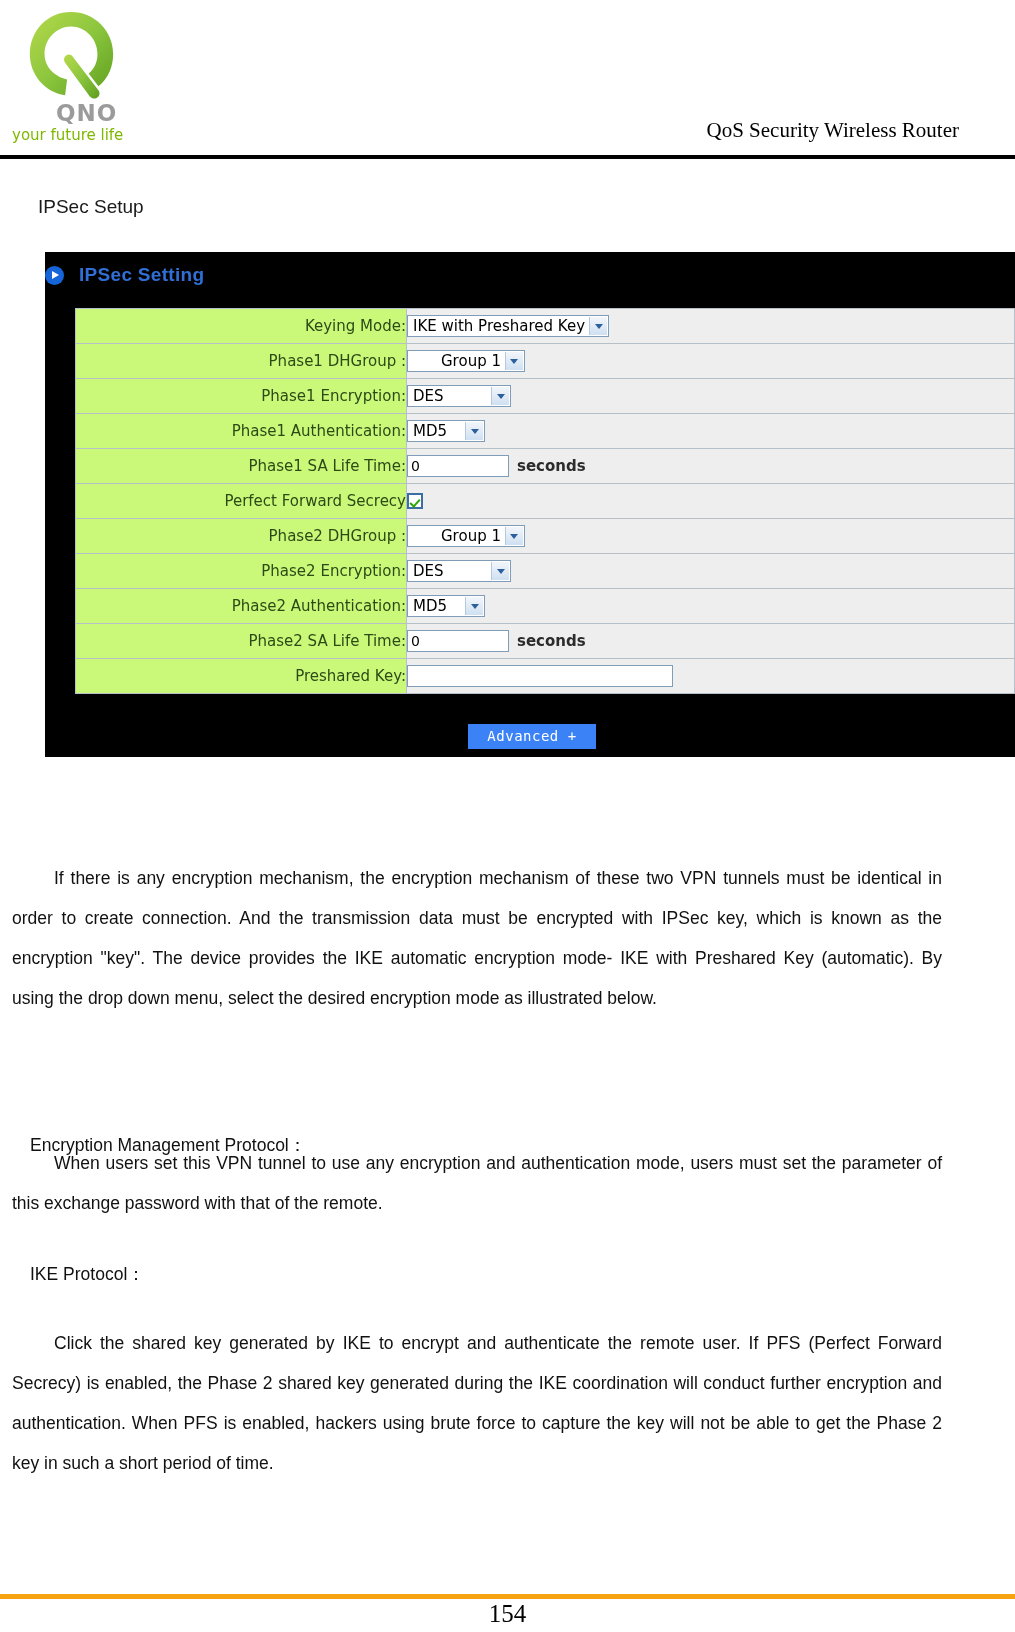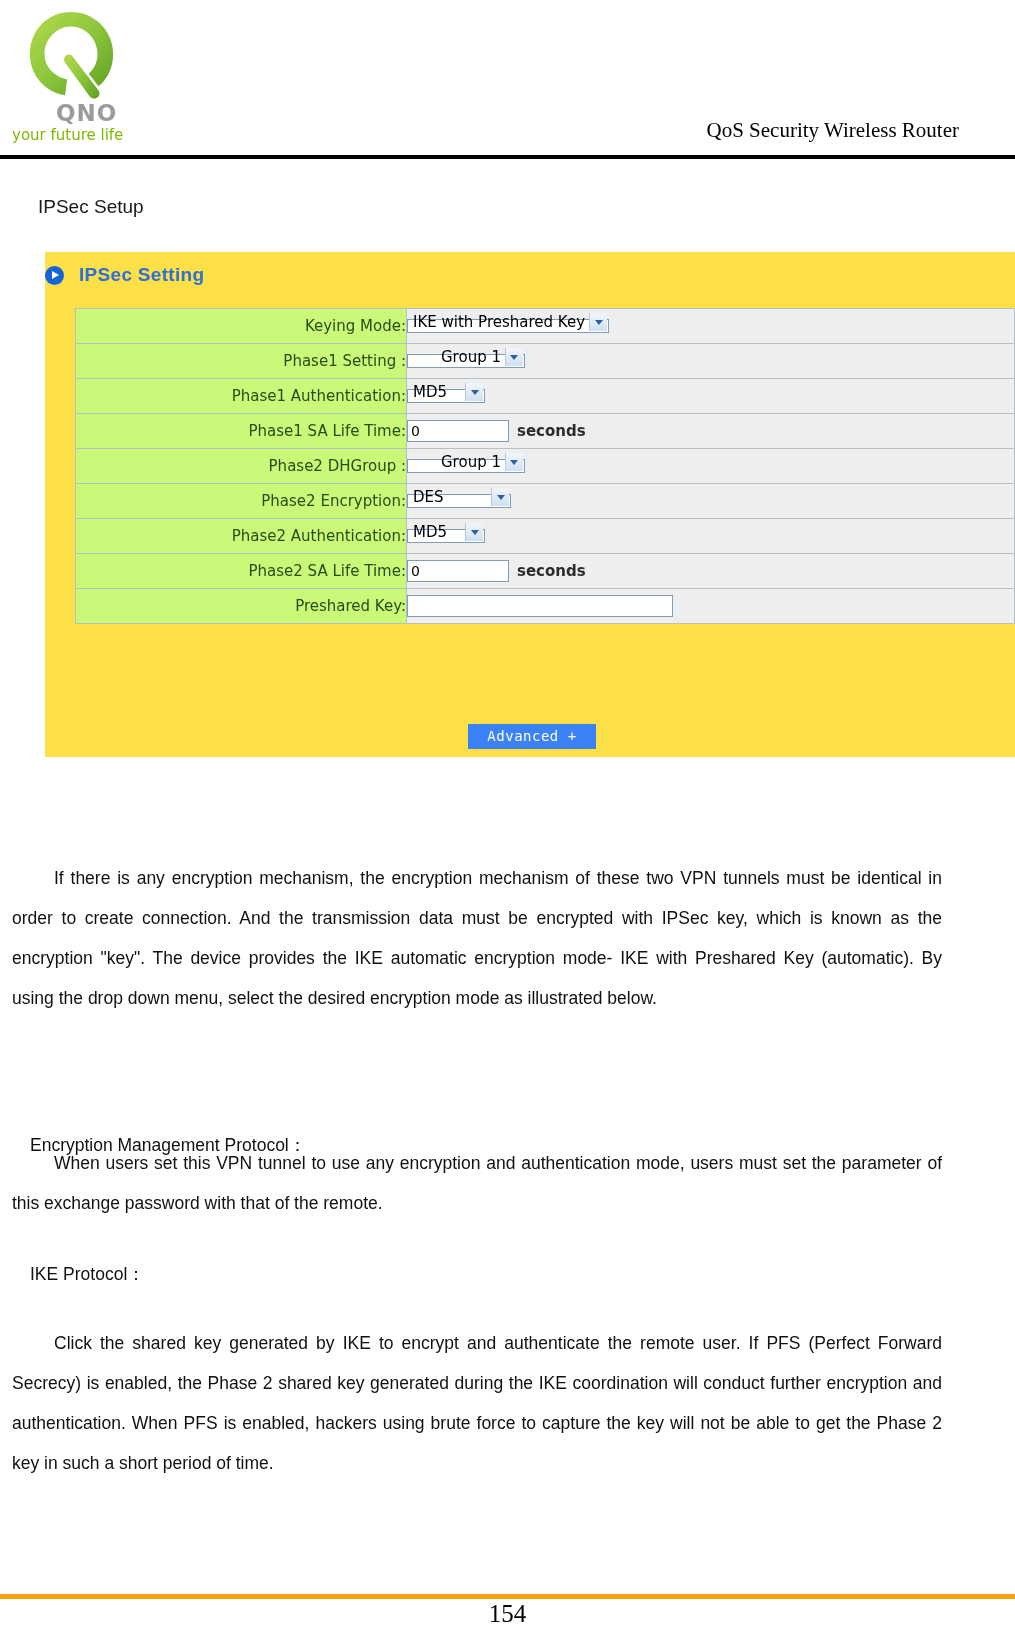--- a/index.html
+++ b/index.html
@@ -82,21 +82,21 @@
     white-space: nowrap;
   }
 
   
   .shot {
     position: absolute;
     left: 45px;
     top: 252px;
     width: 970px;
     height: 505px;
-    background: #fde047;
+    background: #000000;
   }
   .panel-head {
     position: absolute;
     left: 0; top: 8px;
     height: 30px;
     display: flex;
     align-items: center;
   }
   .panel-icon {
     width: 19px; height: 19px;
@@ -158,21 +158,21 @@
     align-items: center;
     gap: 8px;
   }
 
   
   .sel {
     display: inline-flex;
     align-items: flex-end;
     background: #ffffff;
     border: 1px solid #7f9db9;
-    height: 14px;
+    height: 22px;
     box-sizing: border-box;
     font-size: 15px;
     color: #000000;
     font-family: "DejaVu Sans", sans-serif;
   }
   .sel .sel-text {
     padding: 0 4px 0 5px;
     white-space: nowrap;
     line-height: 20px;
   }
@@ -345,31 +345,42 @@
           <div class="valwrap">
             <span class="sel w-keying">
               <span class="sel-text">IKE with Preshared Key</span>
               <span class="sel-arrow"></span>
             </span>
           </div>
         </td>
       </tr>
 
       <tr>
-        <td class="lbl">Phase1 Setting :</td>
+        <td class="lbl">Phase1 DHGroup :</td>
         <td class="val">
           <div class="valwrap">
             <span class="sel w-group">
               <span class="sel-text">Group 1</span>
               <span class="sel-arrow"></span>
             </span>
           </div>
         </td>
       </tr>
 
+      <tr>
+        <td class="lbl">Phase1 Encryption:</td>
+        <td class="val">
+          <div class="valwrap">
+            <span class="sel w-enc">
+              <span class="sel-text">DES</span>
+              <span class="sel-arrow"></span>
+            </span>
+          </div>
+        </td>
+      </tr>
 
       <tr>
         <td class="lbl">Phase1 Authentication:</td>
         <td class="val">
           <div class="valwrap">
             <span class="sel w-auth">
               <span class="sel-text">MD5</span>
               <span class="sel-arrow"></span>
             </span>
           </div>
@@ -379,20 +390,28 @@
       <tr>
         <td class="lbl">Phase1 SA Life Time:</td>
         <td class="val">
           <div class="valwrap">
             <span class="txt sa">0</span>
             <span class="unit">seconds</span>
           </div>
         </td>
       </tr>
 
+      <tr>
+        <td class="lbl">Perfect Forward Secrecy</td>
+        <td class="val">
+          <div class="valwrap">
+            <span class="cbx"></span>
+          </div>
+        </td>
+      </tr>
 
       <tr>
         <td class="lbl">Phase2 DHGroup :</td>
         <td class="val">
           <div class="valwrap">
             <span class="sel w-group">
               <span class="sel-text">Group 1</span>
               <span class="sel-arrow"></span>
             </span>
           </div>

